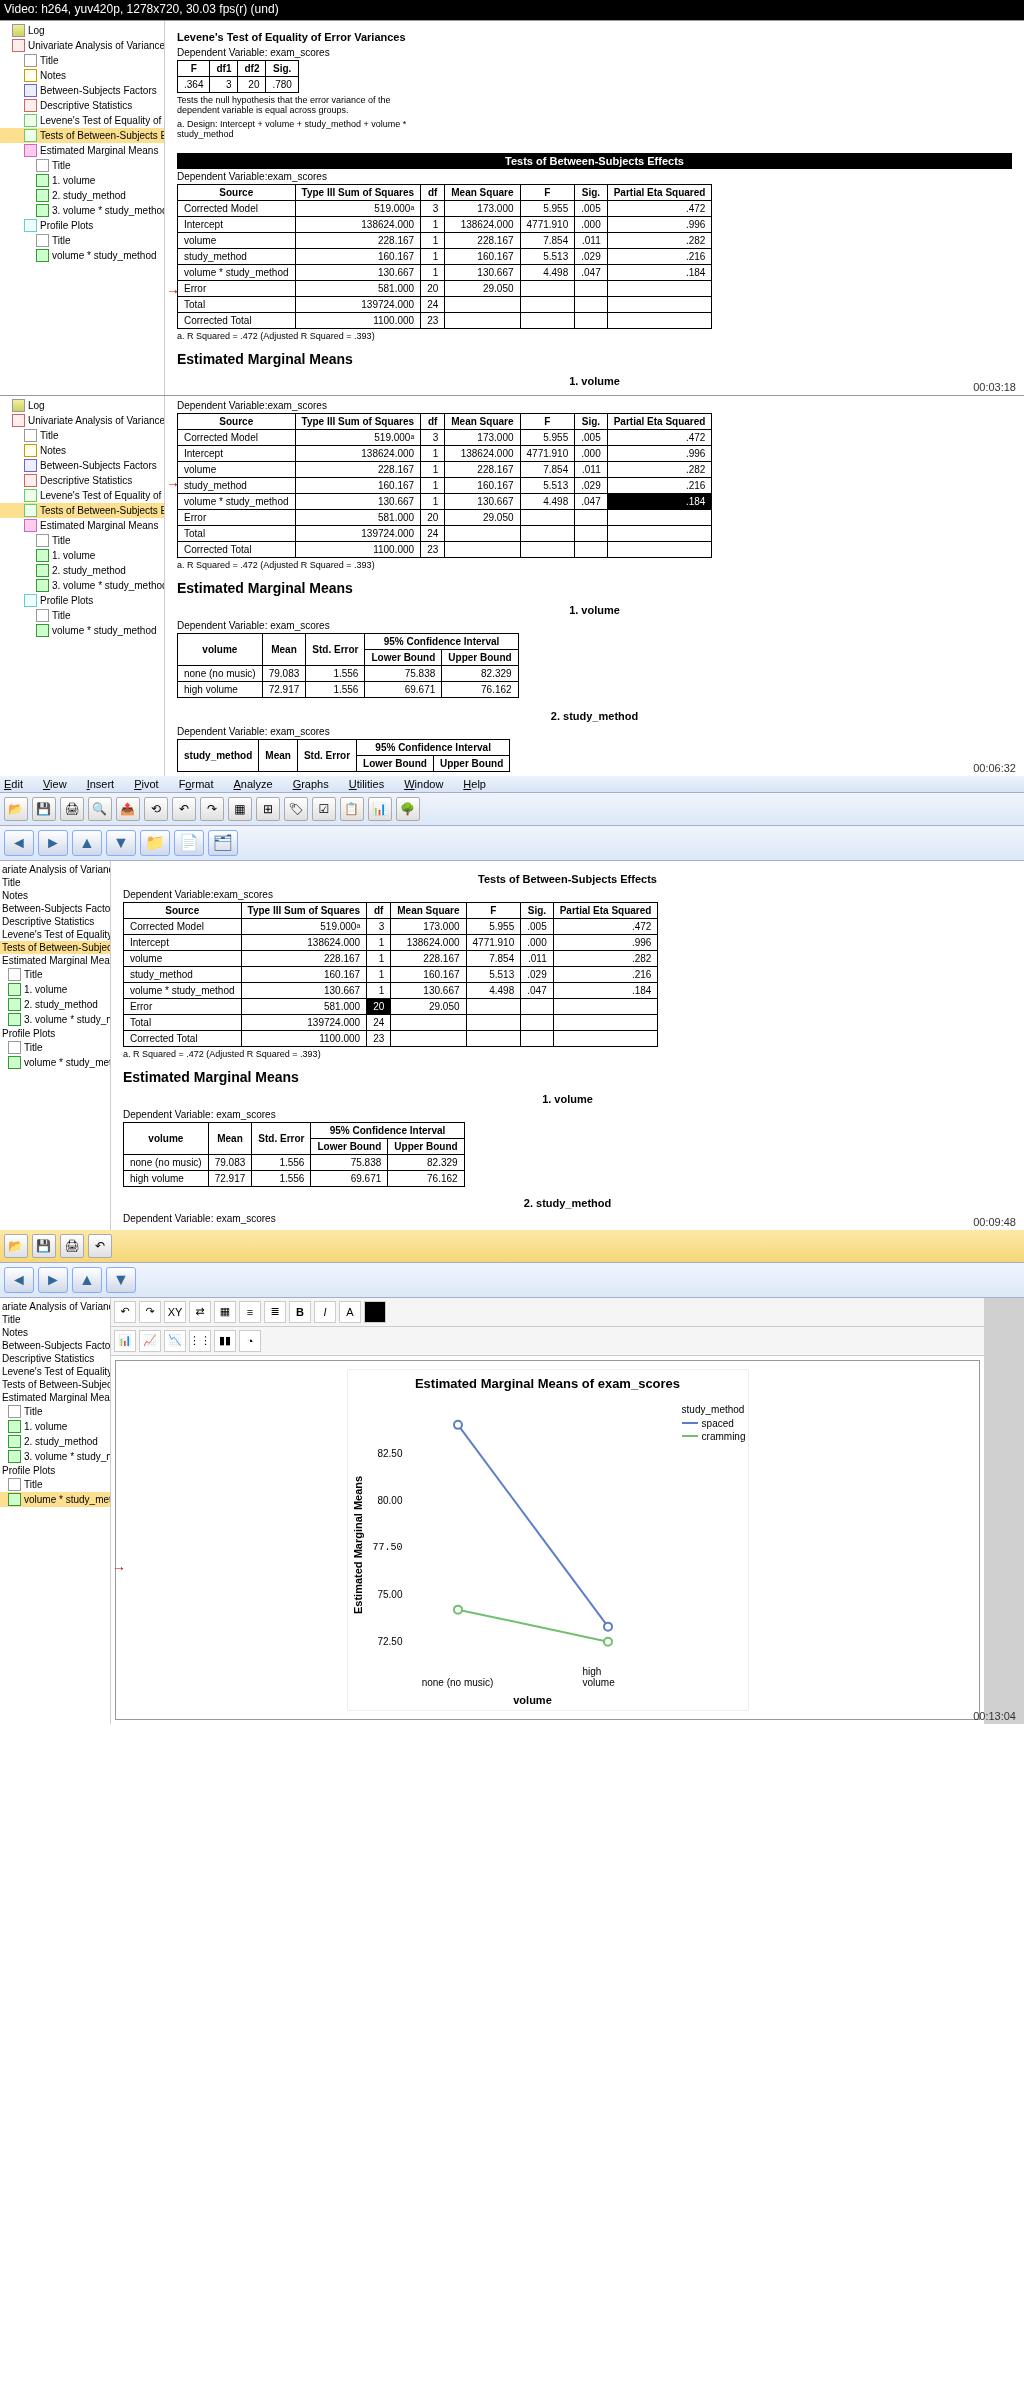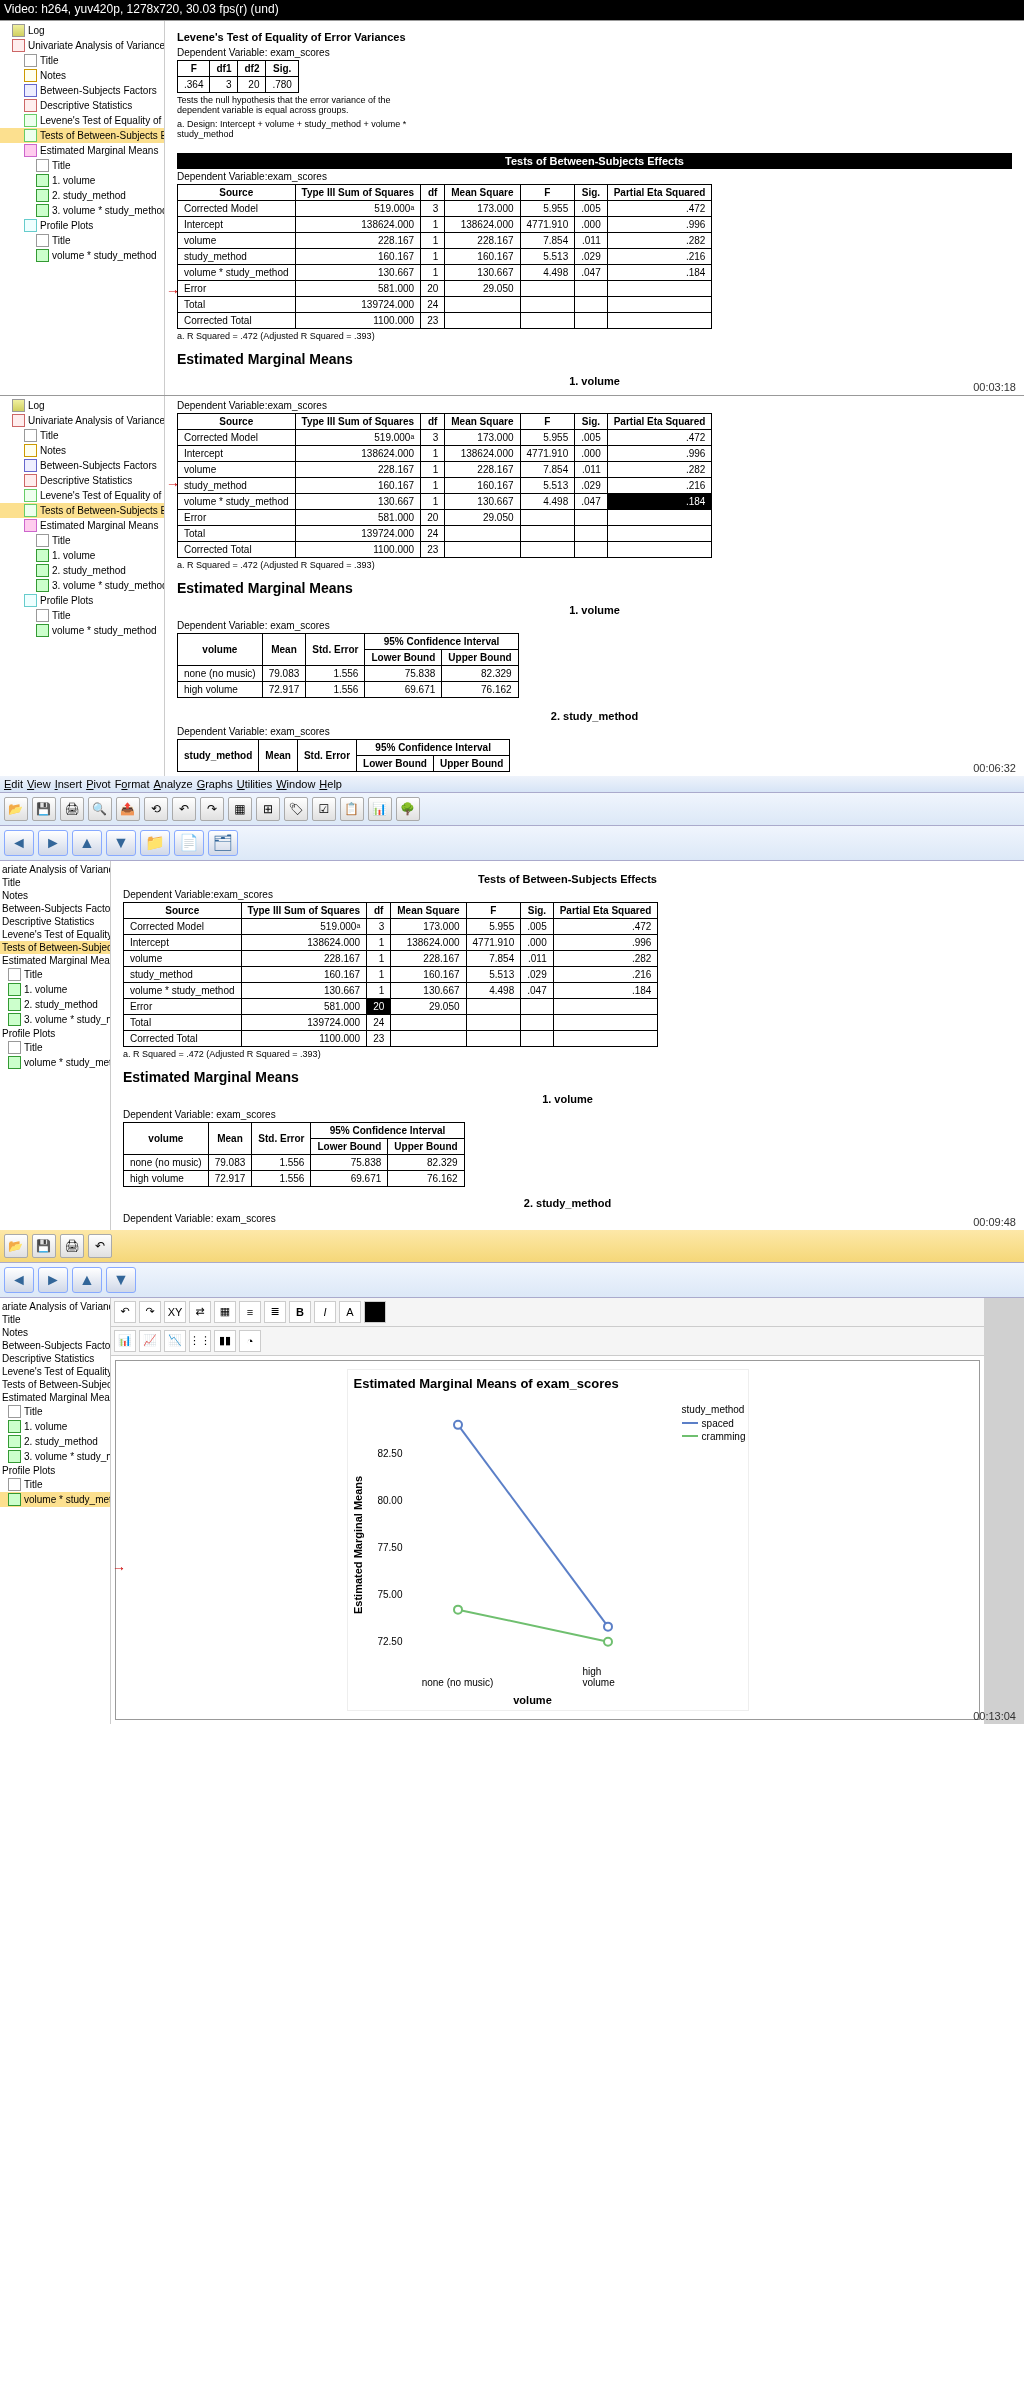--- a/index.html
+++ b/index.html
@@ -27,29 +27,29 @@
 .depvar{font-size:10px;margin-bottom:2px}
 .tbl{border-collapse:collapse;font-size:10px}
 .tbl th,.tbl td{border:1px solid #000;padding:2px 6px;text-align:center}
 .tbl .src{text-align:left}
 .tbl td.num{text-align:right}
 .tbl td.hl{background:#000;color:#fff}
 .foot{font-size:9px;margin-top:2px}
 .blackbar{background:#000;color:#fff;font-weight:bold;text-align:center;padding:2px;font-size:11px;margin-bottom:2px}
 .arrow{position:absolute;left:166px;top:var(--t);color:#c00;font-size:14px;font-weight:bold}
 .ts{position:absolute;right:8px;bottom:2px;font-size:11px;color:#333}
-.menubar{background:linear-gradient(#eef3fb,#d6e4f6);padding:2px 4px;font-size:11px;display:flex;gap:4px;border-bottom:1px solid #aac}
+.menubar{background:linear-gradient(#eef3fb,#d6e4f6);padding:2px 4px;font-size:11px;display:flex;gap:20px;border-bottom:1px solid #aac}
 .menubar span{cursor:pointer}
 .menubar span u{text-decoration:underline}
 .toolbar{background:linear-gradient(#f0f5fd,#dce8f7);padding:4px;display:flex;gap:4px;border-bottom:1px solid #aac;flex-wrap:wrap}
 .tbtn{width:22px;height:22px;background:linear-gradient(#fff,#e0e0e0);border:1px solid #aaa;border-radius:2px;display:flex;align-items:center;justify-content:center;font-size:12px;cursor:pointer}
 .toolbar2{background:linear-gradient(#f0f5fd,#dce8f7);padding:4px;display:flex;gap:4px;border-bottom:1px solid #aac}
 .navbtn{width:28px;height:24px;background:linear-gradient(#fff,#d0d8e8);border:1px solid #8af;border-radius:3px;display:flex;align-items:center;justify-content:center;font-size:16px;cursor:pointer;color:#369}
 .chart-area{position:relative;width:400px;height:340px;margin:8px auto;background:#fff;border:1px solid #eee}
-.chart-title{text-align:left;font-weight:bold;font-size:13px;padding:6px}
+.chart-title{text-align:center;font-weight:bold;font-size:13px;padding:6px}
 .axis-y{position:absolute;left:4px;top:40px;bottom:30px;width:14px;writing-mode:vertical-rl;transform:rotate(180deg);text-align:center;font-weight:bold;font-size:11px}
 .axis-x{position:absolute;bottom:4px;left:60px;right:90px;text-align:center;font-weight:bold;font-size:11px}
 .plot{position:absolute;left:60px;right:90px;top:36px;bottom:40px}
 .tick{position:absolute;left:-40px;width:35px;text-align:right;font-size:10px;transform:translateY(-50%)}
 .xtick{position:absolute;bottom:-18px;font-size:10px;transform:translateX(-50%)}
 .legend{position:absolute;right:2px;top:34px;font-size:10px}
 .leg-item{display:flex;align-items:center;gap:4px;margin-bottom:2px}
 .leg-line{width:16px;height:2px;display:inline-block}
 .panel4-outer{display:flex}
 .edit-toolbar{background:#f5f5f5;border-bottom:1px solid #ccc;padding:3px;display:flex;gap:3px;flex-wrap:wrap}
@@ -772,21 +772,21 @@
 <div class="etbtn">▮▮</div>
 <div class="etbtn">◔</div>
 </div>
 <div class="chart-container">
 <div class="chart-area">
 <div class="chart-title">Estimated Marginal Means of exam_scores</div>
 <div class="axis-y">Estimated Marginal Means</div>
 <div class="plot" id="plot">
 <div class="tick" style="top: 89.2857%;">72.50</div>
                 <div class="tick" style="top: 71.4286%;">75.00</div>
-                <div class="tick" style="top: 53.5714%;">77.50</div>
+                <div class="tick" style="top: 53.5714%; font-family: Liberation Mono, monospace;">77.50</div>
                 <div class="tick" style="top: 35.7143%;">80.00</div>
                 <div class="tick" style="top: 17.8571%;">82.50</div>
                 <div class="xtick" style="left: 20%;">none (no music)</div>
                 <div class="xtick" style="left: 80%;">high volume</div>
                 <svg style="position:absolute;inset:0;width:100%;height:100%;overflow:visible">
                   <line x1="20%" y1="7.14285714285714%" x2="80%" y2="83.57142857142858%" stroke="#5b7fc7" stroke-width="2"></line>
                   <circle cx="20%" cy="7.14285714285714%" r="4" fill="#fff" stroke="#5b7fc7" stroke-width="2"></circle>
                   <circle cx="80%" cy="83.57142857142858%" r="4" fill="#fff" stroke="#5b7fc7" stroke-width="2"></circle>
                 </svg>
                 <svg style="position:absolute;inset:0;width:100%;height:100%;overflow:visible">

